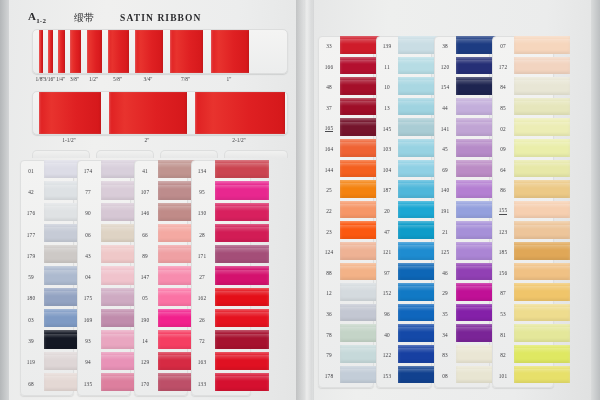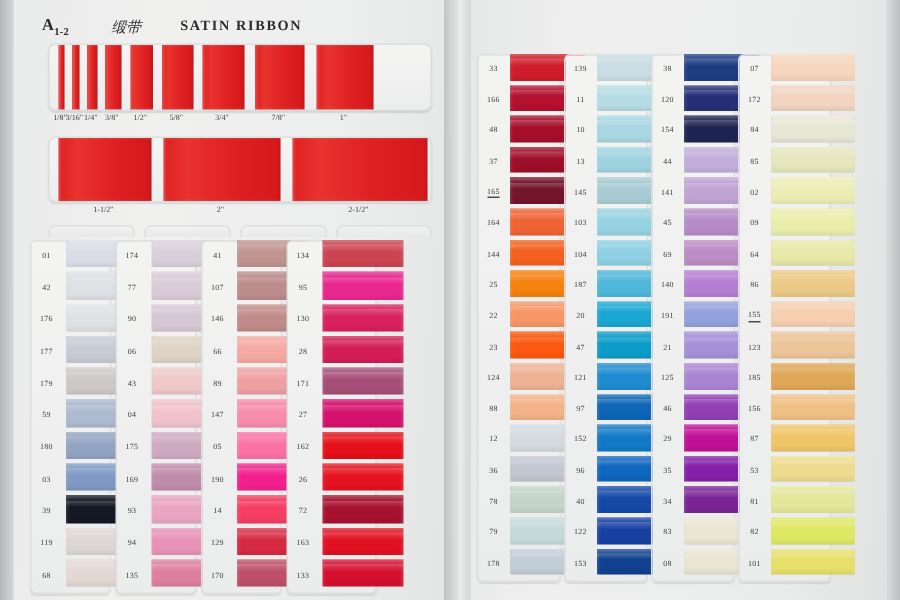--- a/index.html
+++ b/index.html
@@ -30,21 +30,21 @@
     background: linear-gradient(90deg,#b4b7b9,#d3d5d6); }
   .edge-r { position:absolute; right:0; top:0; width:9px; height:400px;
     background: linear-gradient(90deg,#d9dbdb,#bcbfc1); }
 
   
   #header { position: absolute; left: 28px; top: 8px; width: 250px; height: 20px;
      display: flex; align-items: center; }
   #header .code { font-size: 11px; font-weight: bold; letter-spacing: .2px; color:#2b2b2e; }
   #header .code sub { font-size: 7px; }
   #header .cn { font-size: 10px; margin-left: 28px; color:#2f2f31;
-     font-family: "DejaVu Sans", sans-serif; font-style: italic; }
+     font-family: "DejaVu Sans", sans-serif; }
   #header .en { font-size: 9.5px; font-weight: bold; letter-spacing: 1.1px;
      margin-left: 26px; color:#2b2b2e; }
 
   
   .ribbon-panel {
     position: absolute;
     background: linear-gradient(180deg,#f4f4f3,#eceded);
     border: 1px solid #dcdddd; border-radius: 5px;
     box-shadow: 0 1px 1px rgba(120,122,124,.22);
     display: flex; align-items: center;

